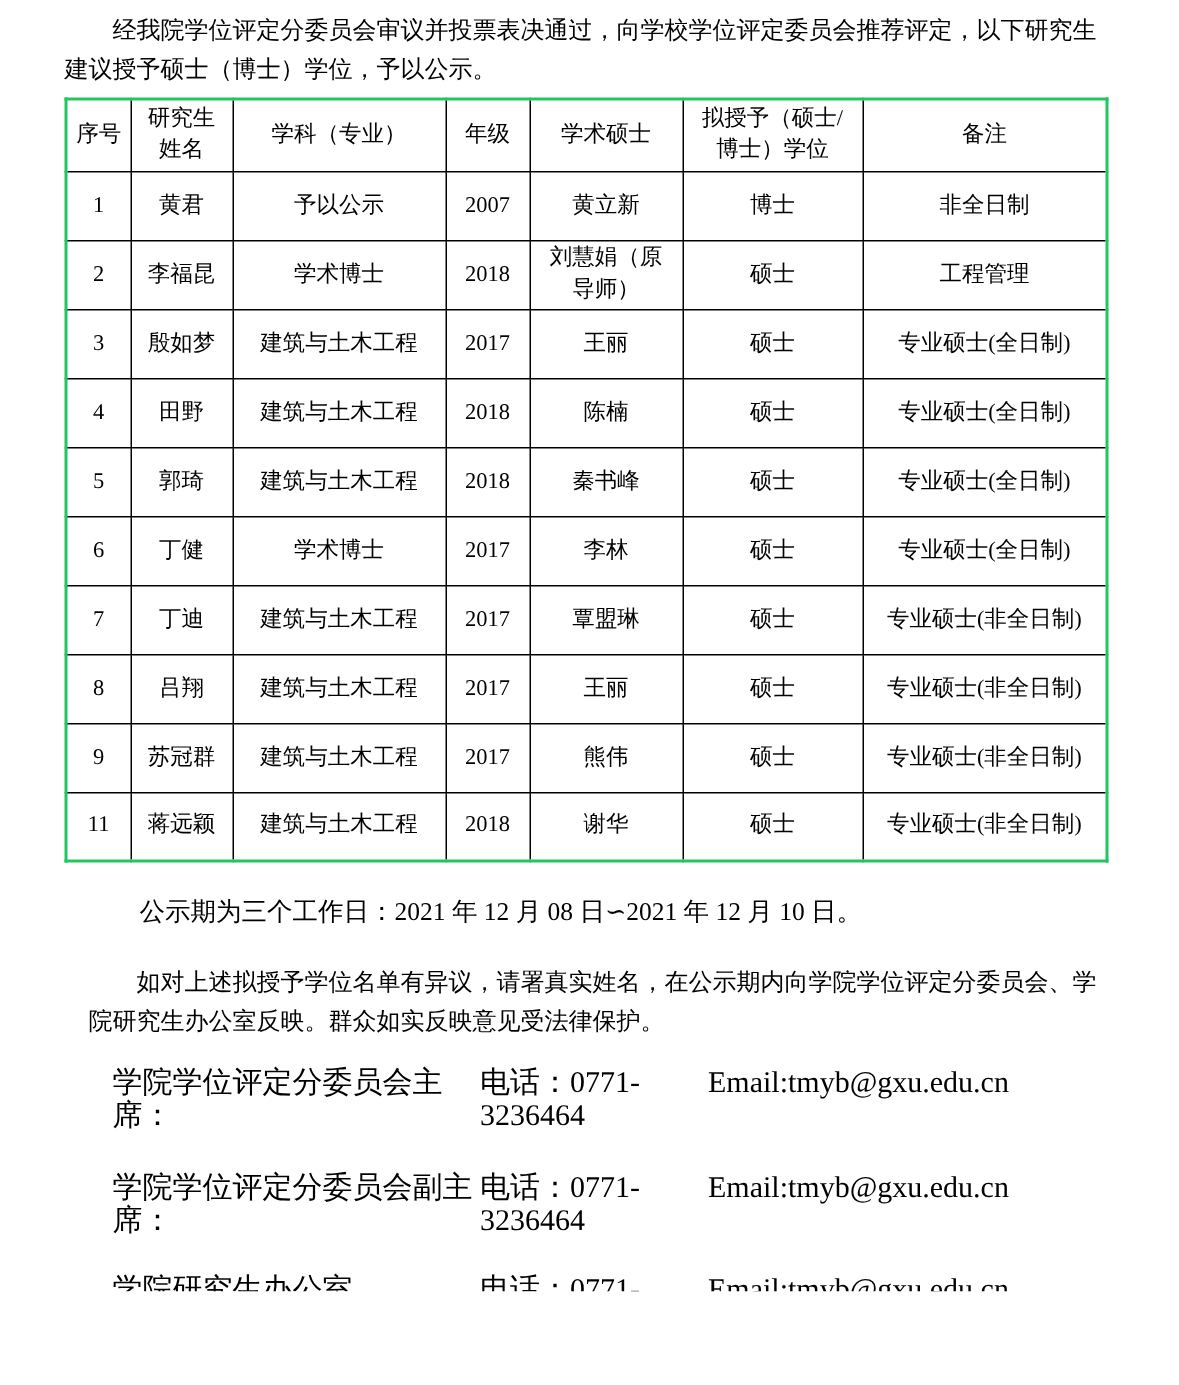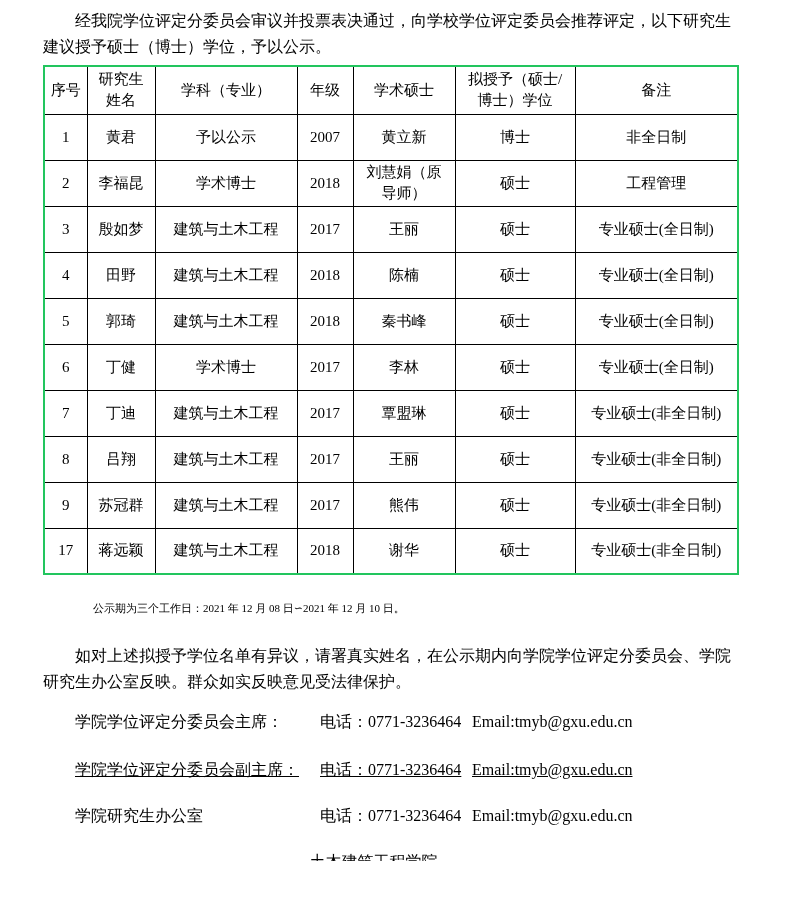--- a/index.html
+++ b/index.html
@@ -36,37 +36,37 @@
     padding: 1px 2px;
     font-size: 15px;
     line-height: 21px;
     white-space: pre-line;
     overflow: hidden;
   }
   table.degree-table thead tr { height: 48px; }
   table.degree-table tbody tr { height: 46px; }
   .publicity {
     margin: 22px 0 0 50px;
-    font-size: 11px;
+    font-size: 17px;
     line-height: 22px;
   }
   .objection {
-    margin: 24px 0 0 0;
+    margin: 24px 0 0 16px;
     font-size: 16px;
     line-height: 26px;
     text-indent: 32px;
   }
   .contact-line {
     display: flex;
     margin-left: 32px;
-    font-size: 16px;
+    font-size: 20px;
     line-height: 22px;
   }
   .contact-line.first  { margin-top: 16px; }
-  .contact-line.second { margin-top: 26px; text-decoration: underline; }
+  .contact-line.second { margin-top: 26px; }
   .contact-line.third  { margin-top: 24px; }
   .contact-label { width: 245px; flex: 0 0 245px; }
   .contact-phone { width: 152px; flex: 0 0 152px; }
   .contact-email { flex: 1 1 auto; }
   .sig-org {
     margin: 24px 36px 0 0;
     text-align: center;
     font-size: 16px;
     line-height: 22px;
   }
@@ -184,21 +184,21 @@
       <tr>
         <td>9</td>
         <td>苏冠群</td>
         <td>建筑与土木工程</td>
         <td>2017</td>
         <td>熊伟</td>
         <td>硕士</td>
         <td>专业硕士(非全日制)</td>
       </tr>
       <tr>
-        <td>17</td>
+        <td>11</td>
         <td>蒋远颖</td>
         <td>建筑与土木工程</td>
         <td>2018</td>
         <td>谢华</td>
         <td>硕士</td>
         <td>专业硕士(非全日制)</td>
       </tr>
     </tbody>
   </table>
 

